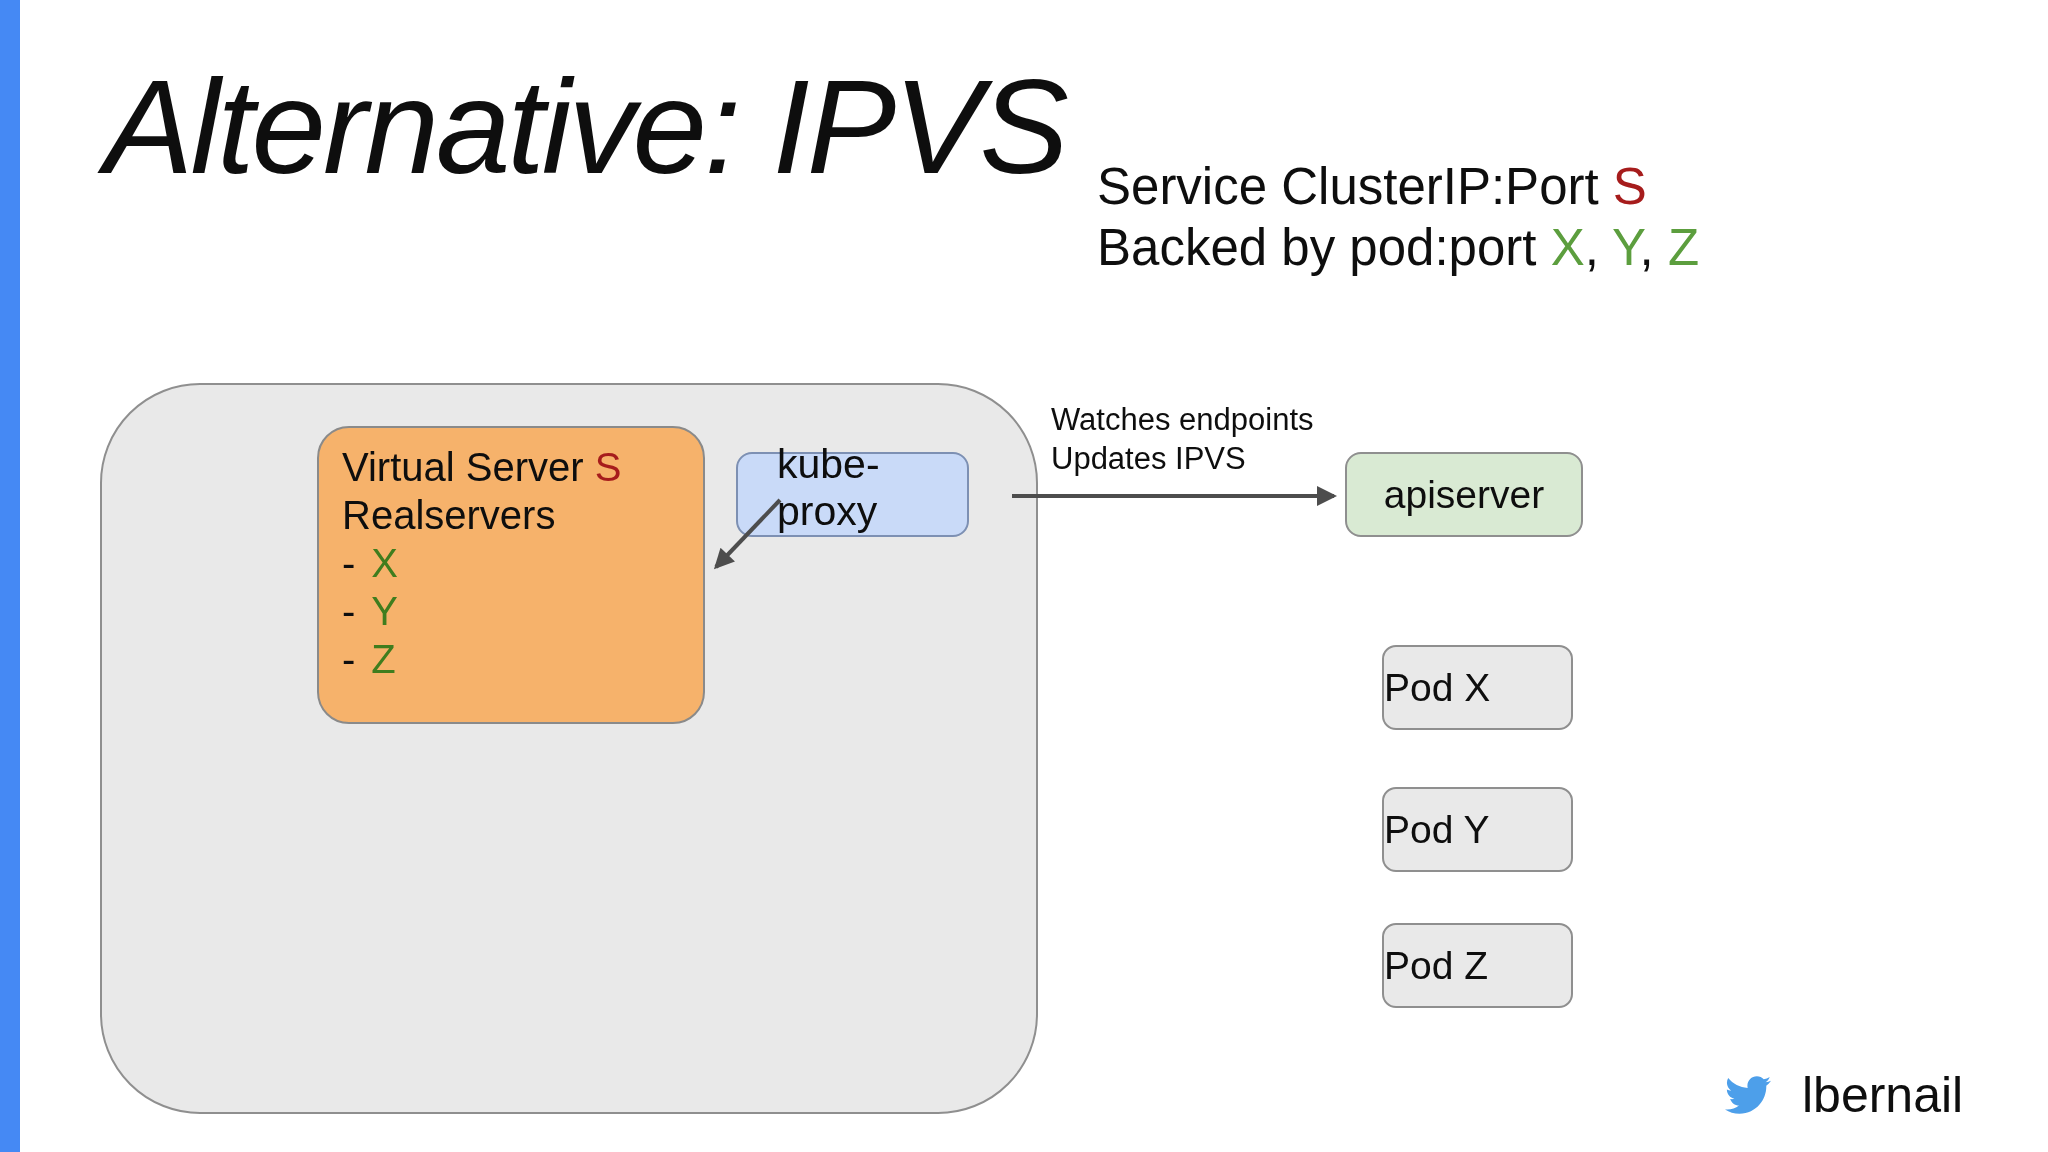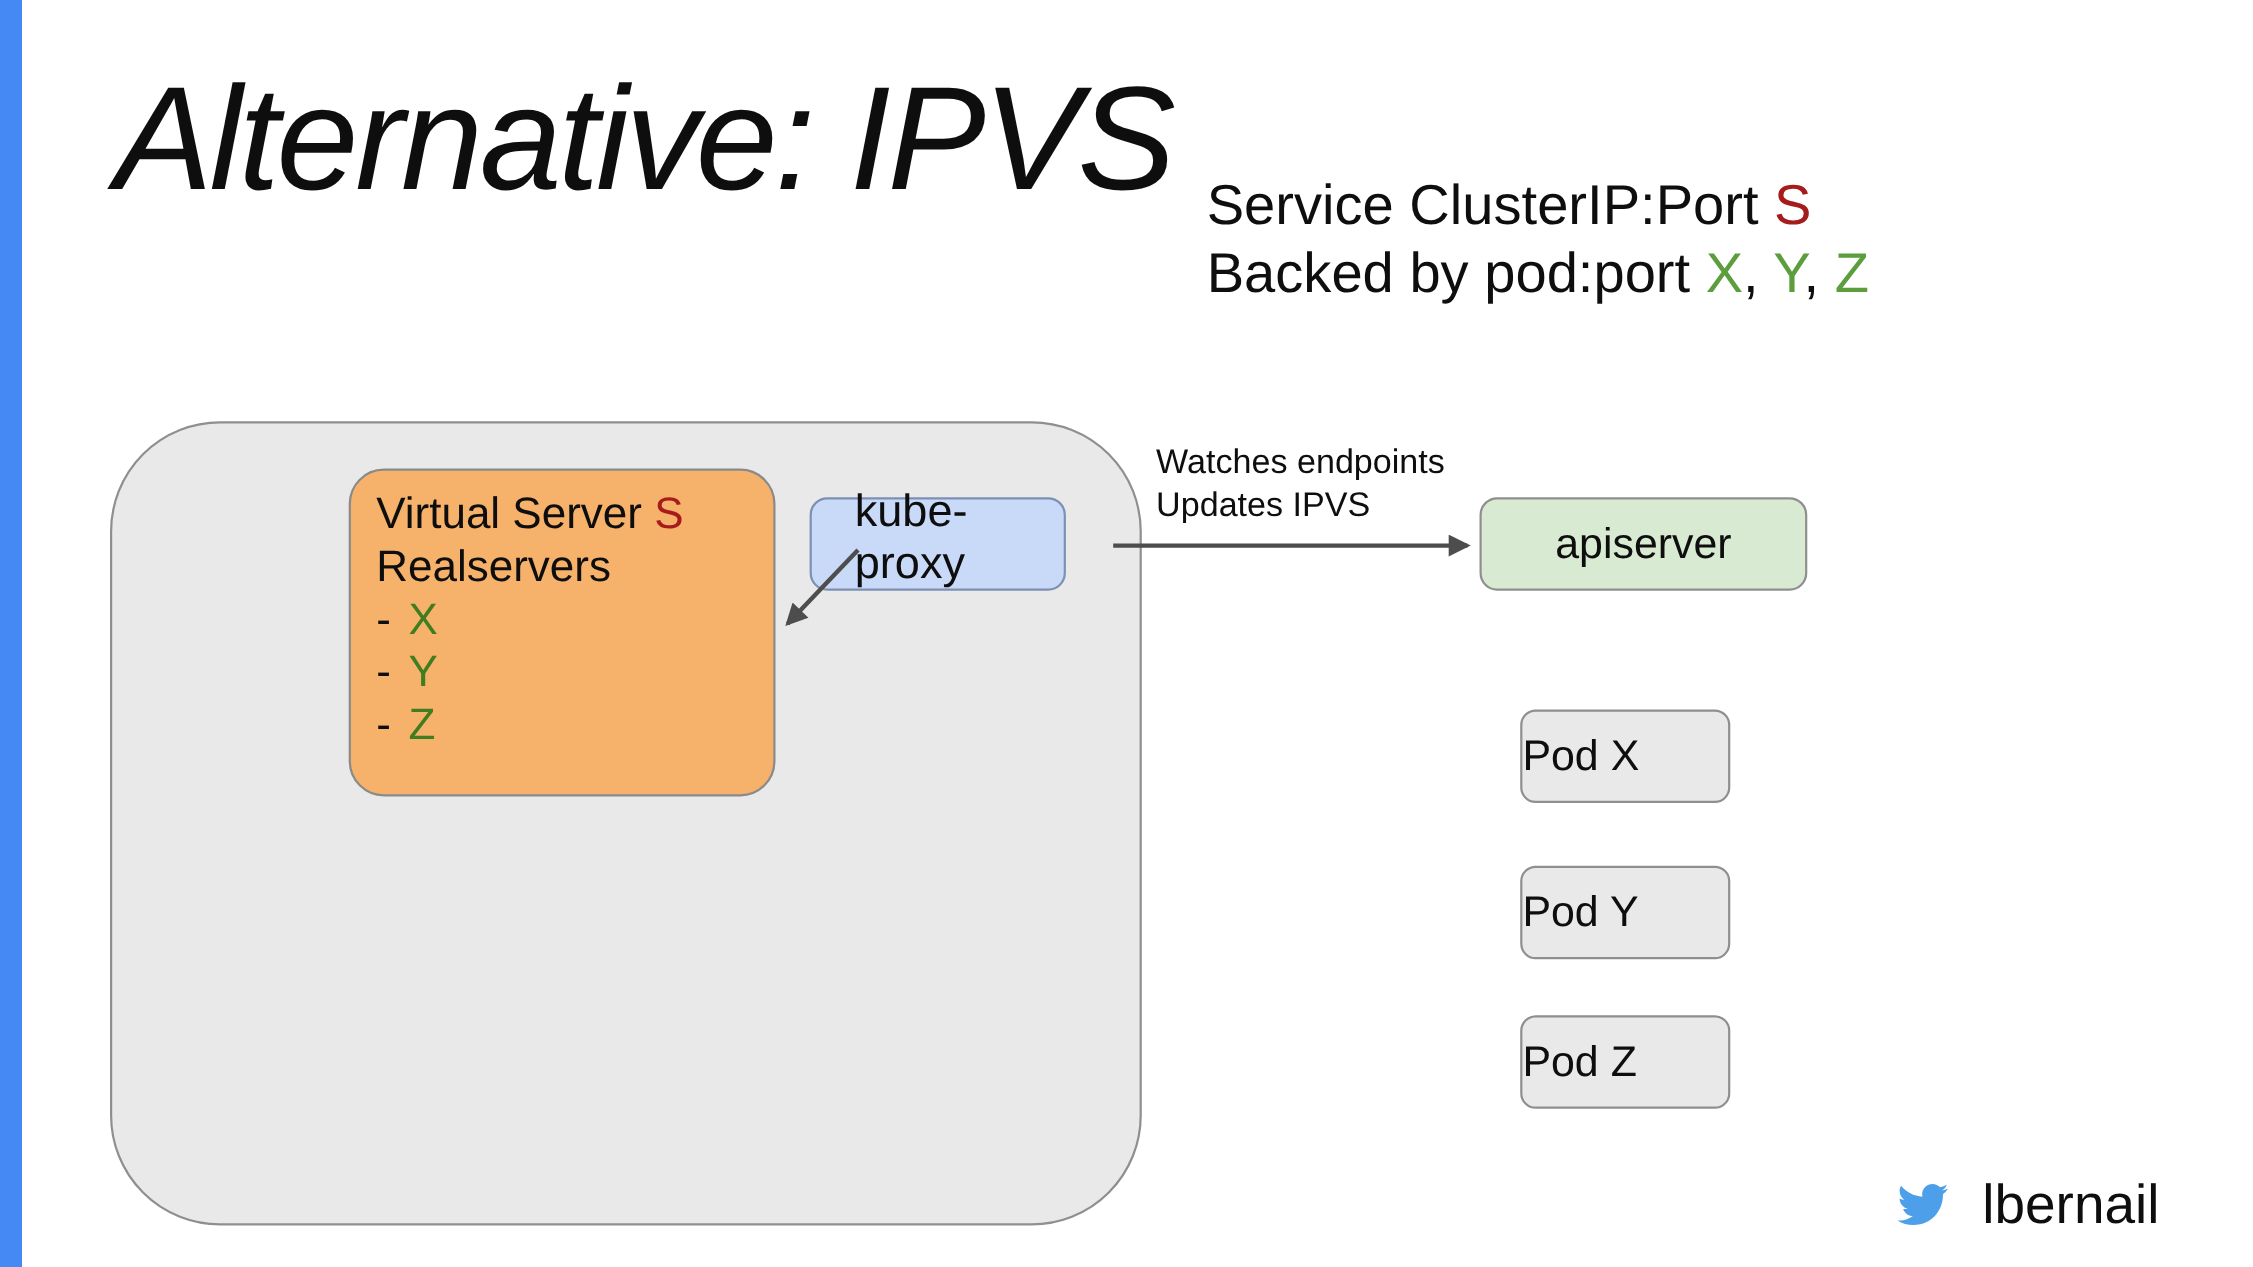--- a/index.html
+++ b/index.html
@@ -58,21 +58,21 @@
     background: var(--kube-proxy-fill, #c9daf8);
     border: 2px solid var(--kube-proxy-border, #7d90b3);
     border-radius: 16px;
     box-sizing: border-box;
     display: flex; align-items: flex-end; justify-content: center;
     font-size: 41px;
     padding-left: 39px;
   }
   .apiserver-box {
     position: absolute; left: 1345px; top: 452px;
-    width: 298px; height: 85px;
+    width: 238px; height: 85px;
     background: var(--apiserver-fill, #d9ead3);
     border: 2px solid var(--node-border, #8f8f8f);
     border-radius: 16px;
     box-sizing: border-box;
     display: flex; align-items: center; justify-content: center;
     font-size: 39px;
   }
   .arrow-label {
     position: absolute; left: 1051px; top: 400px;
     font-size: 31px; line-height: 39px;

